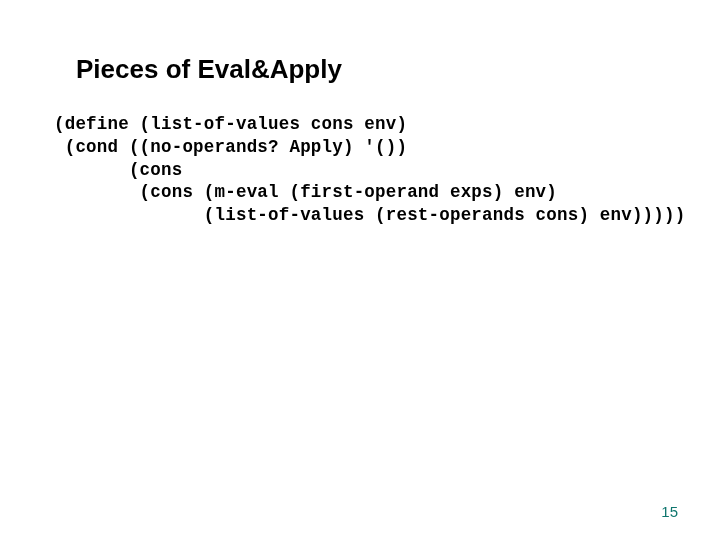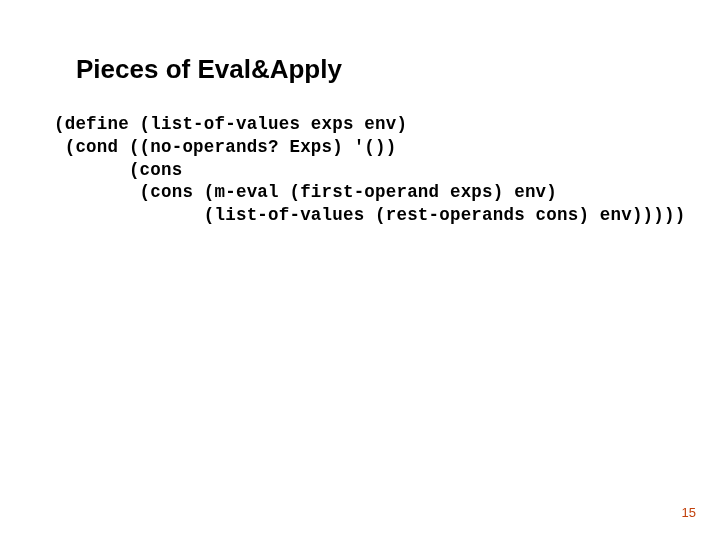--- a/index.html
+++ b/index.html
@@ -31,29 +31,29 @@
       font-weight: bold;
       color: #000;
       white-space: pre;
       padding-left: 4px;
       line-height: 1.3;
       letter-spacing: 0.2px;
     }
     .page-number {
       position: absolute;
       bottom: 30px;
-      right: 34px;
-      font-size: 13px;
-      color: #c2410c;
+      right: 52px;
+      font-size: 15px;
+      color: #0f766e;
     }
   </style>
 </head>
 <body>
 
 <div class="slide">
   <h1 class="title">Pieces of Eval&amp;Apply</h1>
-  <div class="code-block"><span>(define (list-of-values exps env)</span>
-<span> (cond ((no-operands? Exps) '())</span>
+  <div class="code-block"><span>(define (list-of-values cons env)</span>
+<span> (cond ((no-operands? Apply) '())</span>
 <span>       (cons</span>
 <span>        (cons (m-eval (first-operand exps) env)</span>
 <span>              (list-of-values (rest-operands cons) env)))))</span></div>
   <div class="page-number">15</div>
 </div>
 
 </body></html>

